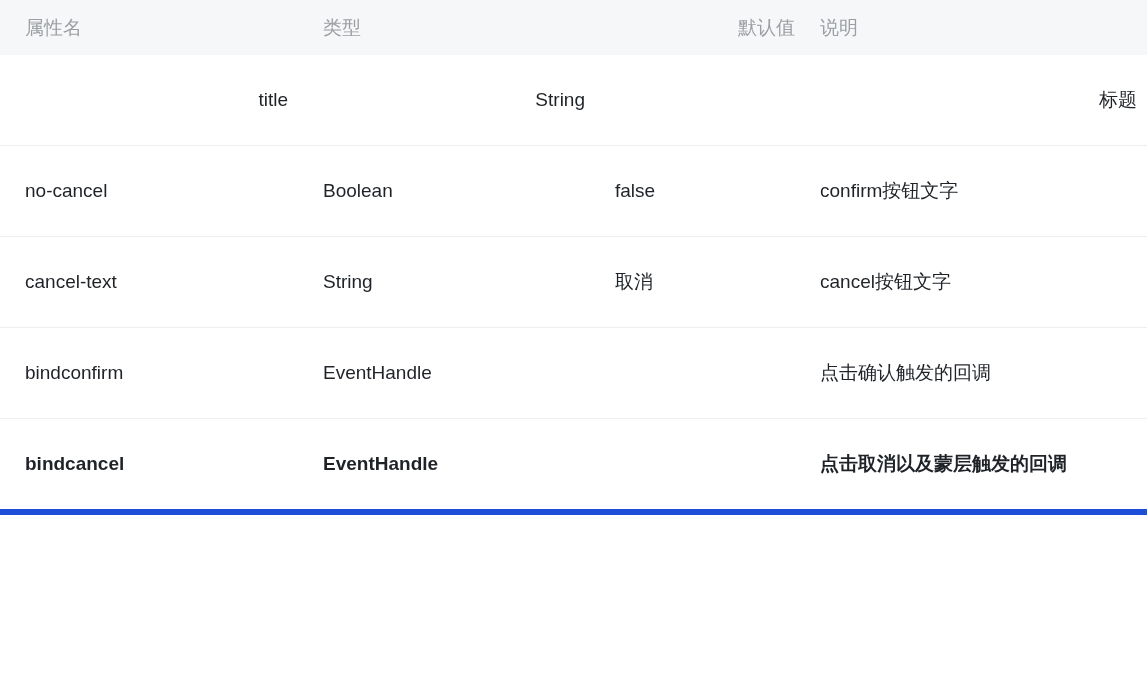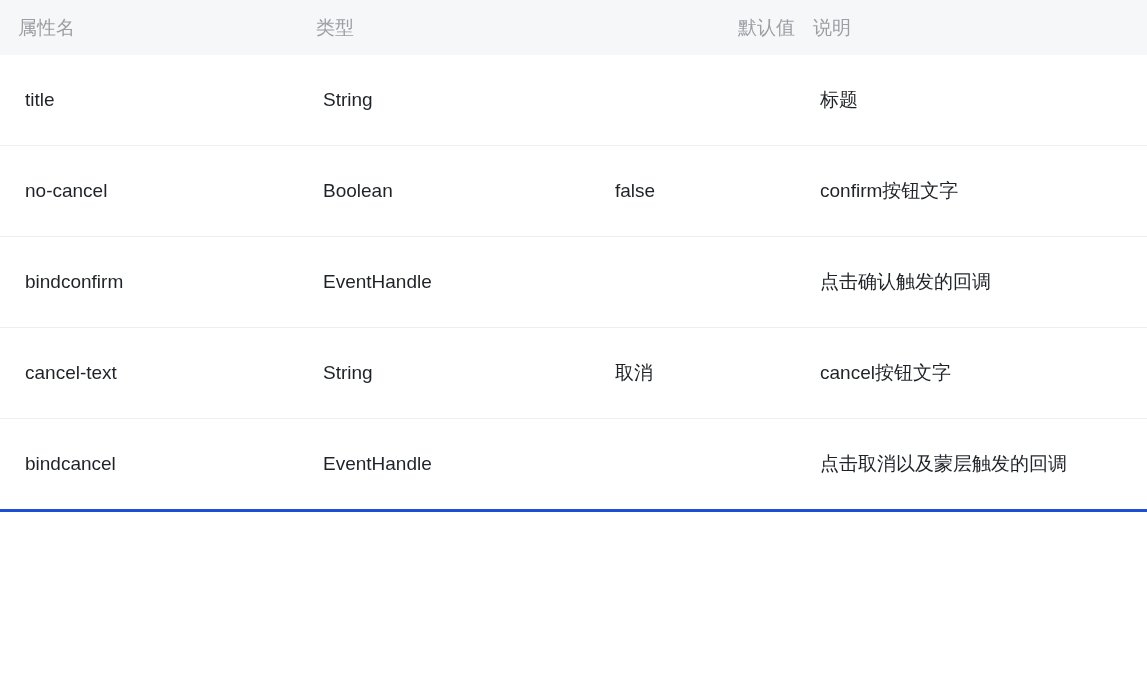--- a/index.html
+++ b/index.html
@@ -25,21 +25,21 @@
   .props-table col.c-type { width: 297px; }
   .props-table col.c-default { width: 200px; }
   .props-table col.c-desc { width: 352px; }
 
   thead tr {
     background: #f6f7f9;
   }
 
   thead th {
     height: 55px;
-    padding: 0 0 0 18px;
+    padding: 0 0 0 25px;
     margin: 0;
     text-align: left;
     font-weight: normal;
     font-size: 19px;
     line-height: 55px;
     color: #9b9ea3;
     vertical-align: middle;
     white-space: nowrap;
   }
 
@@ -50,24 +50,26 @@
     font-size: 19px;
     color: #1f2328;
     vertical-align: middle;
     border-bottom: 1px solid #eceef0;
     background: #ffffff;
     white-space: nowrap;
   }
 
   tbody tr:first-child td {
     border-top: none;
+    text-align: right;
   }
 
   tbody tr:last-child td {
-    border-bottom: 3px solid #1d4ed8;
+    border-bottom: 6px solid #1d4ed8;
+    font-weight: bold;
   }
 
   td.cell-default { padding-left: 20px; }
   th.head-default { padding-left: 20px; text-align: right; }
 </style>
 </head>
 <body>
 
 <table class="props-table">
   <colgroup>
@@ -91,30 +93,30 @@
       <td class="cell-default"></td>
       <td class="cell-desc">标题</td>
     </tr>
     <tr>
       <td class="cell-name">no-cancel</td>
       <td class="cell-type">Boolean</td>
       <td class="cell-default">false</td>
       <td class="cell-desc">confirm按钮文字</td>
     </tr>
     <tr>
+      <td class="cell-name">cancel-text</td>
+      <td class="cell-type">String</td>
+      <td class="cell-default">取消</td>
+      <td class="cell-desc">cancel按钮文字</td>
+    </tr>
+    <tr>
       <td class="cell-name">bindconfirm</td>
       <td class="cell-type">EventHandle</td>
       <td class="cell-default"></td>
       <td class="cell-desc">点击确认触发的回调</td>
-    </tr>
-    <tr>
-      <td class="cell-name">cancel-text</td>
-      <td class="cell-type">String</td>
-      <td class="cell-default">取消</td>
-      <td class="cell-desc">cancel按钮文字</td>
     </tr>
     <tr>
       <td class="cell-name">bindcancel</td>
       <td class="cell-type">EventHandle</td>
       <td class="cell-default"></td>
       <td class="cell-desc">点击取消以及蒙层触发的回调</td>
     </tr>
   </tbody>
 </table>
 

